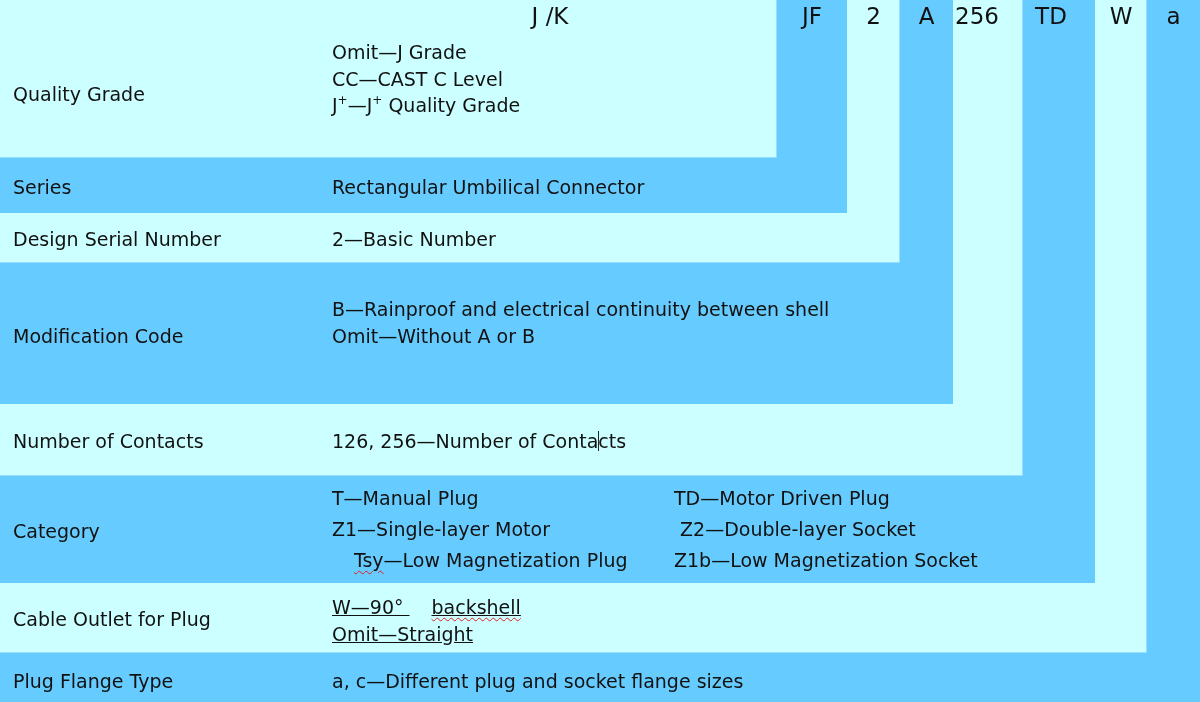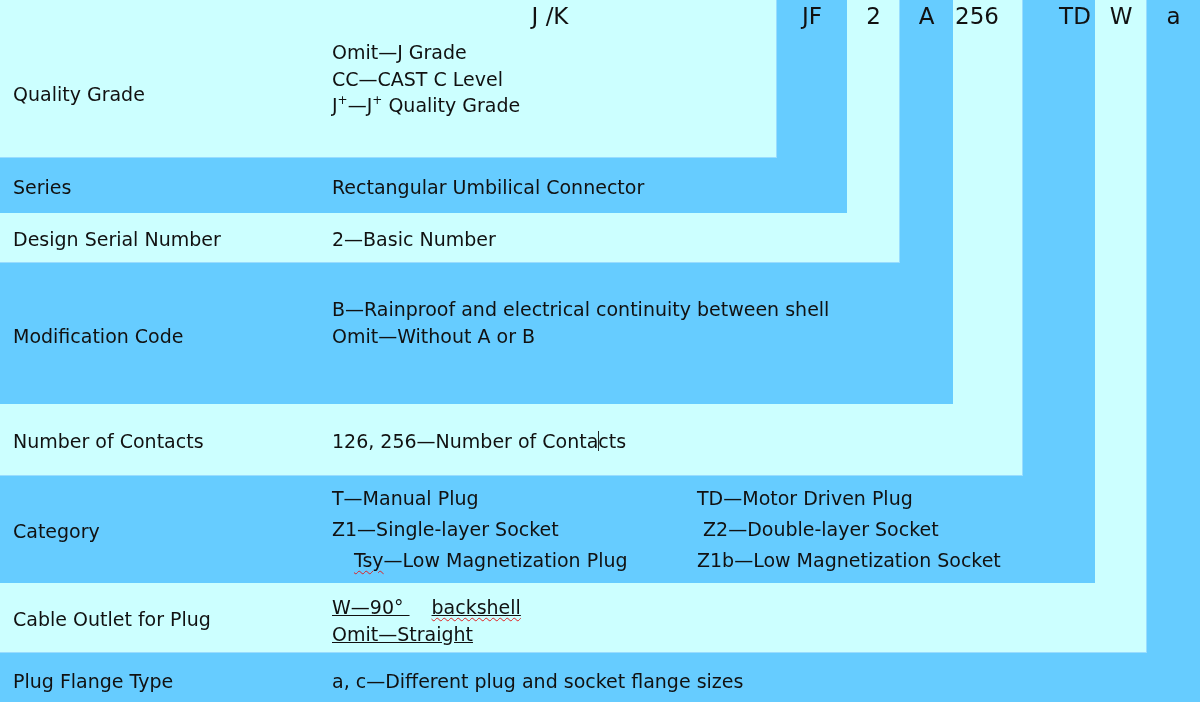--- a/index.html
+++ b/index.html
@@ -20,21 +20,21 @@
     }
     .label {
       position: absolute; left: 13px; line-height: 26px;
       transform: translateY(-50%);
     }
     .desc {
       position: absolute; left: 332px; line-height: 26.5px;
     }
     .desc div { white-space: nowrap; }
     .cat-grid { position: absolute; left: 332px; line-height: 31px; }
-    .cat-grid .row { display: flex; white-space: nowrap; gap: 23px; }
+    .cat-grid .row { display: flex; white-space: nowrap; }
     .cat-grid .c1 { width: 342px; }
     sup { font-size: 12px; line-height: 0; position: relative; top: -1px; }
     .squiggle {
       text-decoration: underline wavy #e02020;
       text-decoration-thickness: 1px;
       text-underline-offset: 3px;
       margin-left: 22px;
     }
     .caret {
       display: inline-block; width: 1px; height: 20px; background: #222;
@@ -59,21 +59,21 @@
 <div class="block light edge-r edge-b" style="left:0; top:404px; width:1023px; height:72px;"></div>
 <div class="block dark" style="left:0; top:476px; width:1095px; height:107px;"></div>
 <div class="block light edge-r edge-b" style="left:0; top:583px; width:1147px; height:70px;"></div>
 <div class="block dark" style="left:0; top:653px; width:1200px; height:49px;"></div>
 
 <span class="code" style="left:500px; width:100px;">J /K</span>
 <span class="code" style="left:777px; width:70px;">JF</span>
 <span class="code" style="left:847px; width:53px;">2</span>
 <span class="code" style="left:900px; width:53px;">A</span>
 <span class="code" style="left:953px; width:48px;">256</span>
-<span class="code" style="left:1023px; width:56px;margin-left:24px;">TD</span>
+<span class="code" style="left:1023px; width:56px;">TD</span>
 <span class="code" style="left:1095px; width:52px;">W</span>
 <span class="code" style="left:1147px; width:53px;">a</span>
 
 <span class="label" style="top:94px;">Quality Grade</span>
 <div class="desc" style="top:39px;">
   <div>Omit—J Grade</div>
   <div>CC—CAST C Level</div>
   <div><span>J</span><sup>+</sup><span>—J</span><sup>+</sup><span> Quality Grade</span></div>
 </div>
 
@@ -98,21 +98,21 @@
   <div><span>126, 256—Number of Conta</span><span class="caret"></span><span>cts</span></div>
 </div>
 
 <span class="label" style="top:531px;">Category</span>
 <div class="cat-grid" style="top:483px;">
   <div class="row">
     <span class="c1">T—Manual Plug</span>
     <span>TD—Motor Driven Plug</span>
   </div>
   <div class="row">
-    <span class="c1">Z1—Single-layer Socket</span>
+    <span class="c1">Z1—Single-layer Motor</span>
     <span style="white-space:pre;"> Z2—Double-layer Socket</span>
   </div>
   <div class="row">
     <span class="c1"><span class="squiggle">Tsy</span><span>—Low Magnetization Plug</span></span>
     <span>Z1b—Low Magnetization Socket</span>
   </div>
 </div>
 
 <span class="label" style="top:619px;">Cable Outlet for Plug</span>
 <div class="desc" style="top:594px;text-decoration:underline;">

